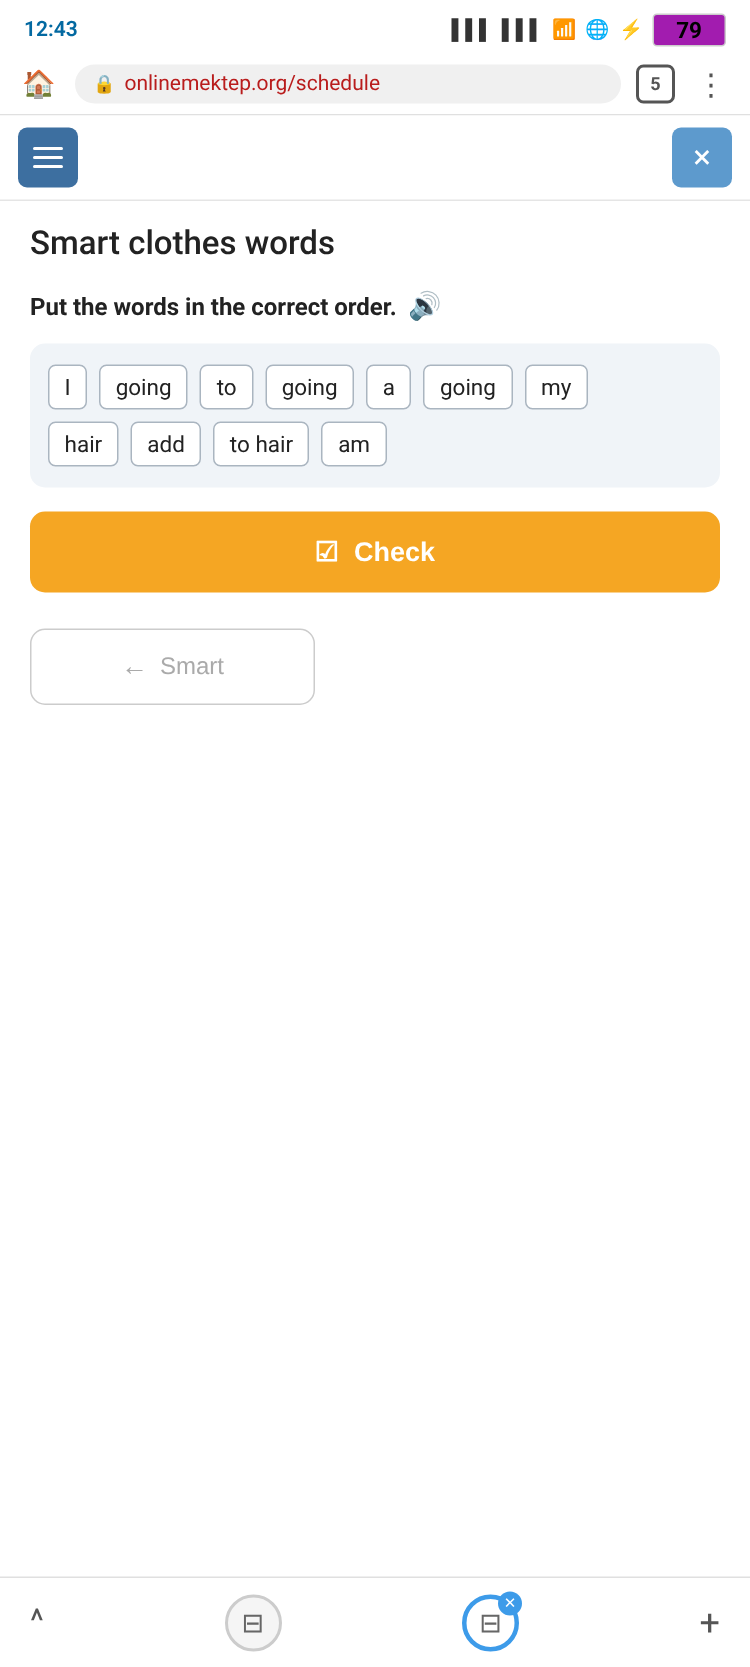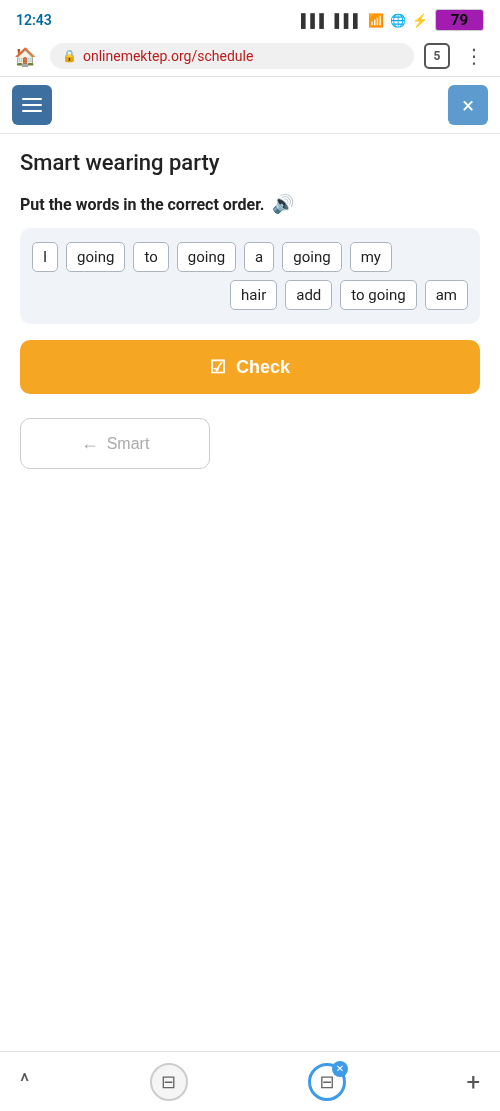--- a/index.html
+++ b/index.html
@@ -153,21 +153,21 @@
       background: #fff;
     }
     .page-title {
       font-size: 22px;
       font-weight: 500;
       color: #222;
       margin-bottom: 18px;
     }
     .instruction-row {
       display: flex;
-      align-items: flex-end;
+      align-items: center;
       gap: 8px;
       margin-bottom: 14px;
     }
     .instruction-text {
       font-size: 16px;
       font-weight: 700;
       color: #222;
     }
     .speaker-icon {
       font-size: 18px;
@@ -183,21 +183,20 @@
       margin-bottom: 16px;
     }
     .word-row {
       display: flex;
       flex-wrap: wrap;
       gap: 8px;
       margin-bottom: 8px;
     }
     .word-row:last-child {
       margin-bottom: 0;
-      justify-content: flex-end;
     }
     .word-chip {
       border: 1px solid #aab5c0;
       border-radius: 5px;
       padding: 5px 10px;
       background: #fff;
       font-size: 15px;
       color: #222;
       cursor: pointer;
       white-space: nowrap;
@@ -331,21 +330,21 @@
 <div class="top-toolbar">
   <div class="hamburger-btn">
     <div class="hamburger-line"></div>
     <div class="hamburger-line"></div>
     <div class="hamburger-line"></div>
   </div>
   <div class="close-btn">×</div>
 </div>
 
 <div class="main-content">
-  <div class="page-title">Smart wearing party</div>
+  <div class="page-title">Smart clothes words</div>
 
   <div class="instruction-row">
     <span class="instruction-text">Put the words in the correct order.</span>
     <span class="speaker-icon">🔊</span>
   </div>
 
   <div class="word-group">
     <div class="word-row">
 
     <span class="word-chip">I</span>
@@ -353,21 +352,21 @@
         <span class="word-chip">to</span>
         <span class="word-chip">going</span>
         <span class="word-chip">a</span>
         <span class="word-chip">going</span>
         <span class="word-chip">my</span>
       </div>
     <div class="word-row">
 
     <span class="word-chip">hair</span>
         <span class="word-chip">add</span>
-        <span class="word-chip">to going</span>
+        <span class="word-chip">to hair</span>
         <span class="word-chip">am</span>
       </div>
   </div>
 
 
   <button class="check-btn">
     <span class="check-icon">☑</span>
     <span>Check</span>
   </button>
 

